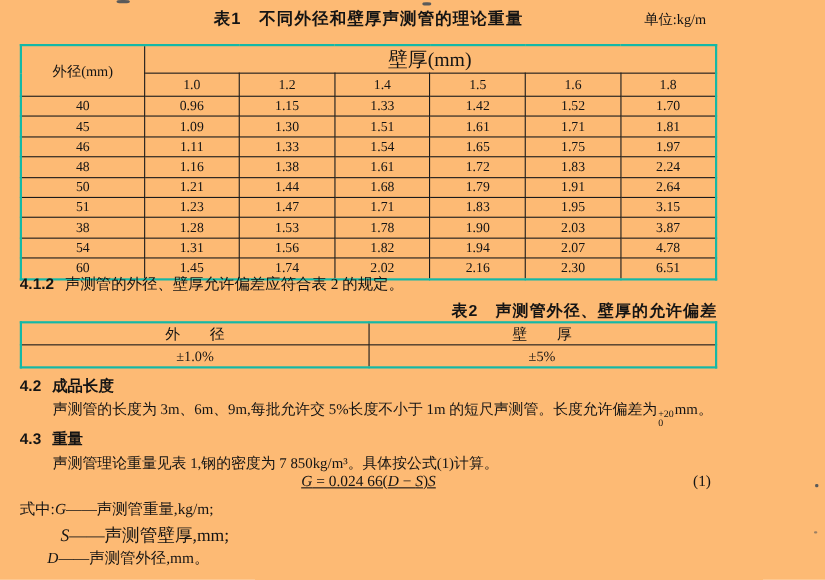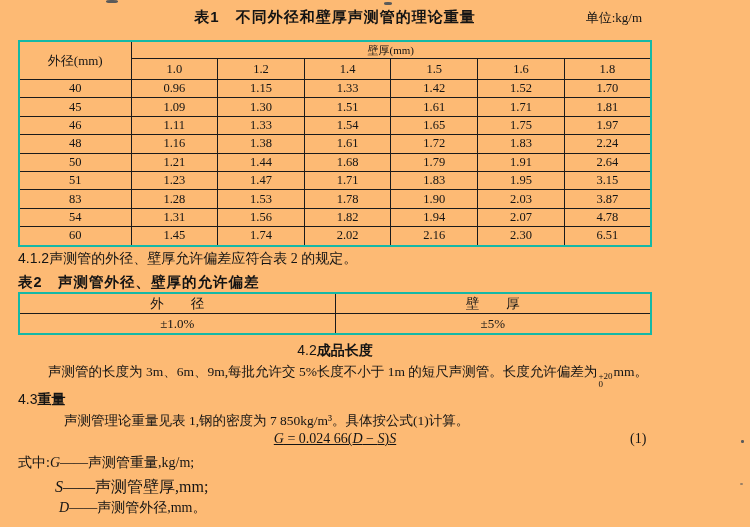--- a/index.html
+++ b/index.html
@@ -23,60 +23,60 @@
   .t1-unit{position:absolute;right:10px;top:1px;font-size:13px;}
 
   
   table{border-collapse:collapse;width:100%;table-layout:fixed;}
   .tbl1{position:absolute;top:40px;}
   .tbl1,.tbl2{border:2px solid #14b8a6;}
   .tbl1 th,.tbl1 td,.tbl2 th,.tbl2 td{
     border:1px solid #1b1b1b;text-align:center;padding:0;
   }
   .tbl1 col.c-od{width:112px;}
-  .th-group{height:16px;font-size:11px;font-weight:normal;}
+  .th-group{height:16px;font-size:18px;font-weight:normal;}
   .th-corner{font-size:13px;font-weight:normal;}
   .th-thick{height:20px;font-size:12.5px;font-weight:normal;}
   .tbl1 td{height:17.4px;font-size:12.5px;}
 
   
   .clause412{top:250px;font-size:14px;}
-  .cl-num{font-family:"Liberation Sans","DejaVu Sans",sans-serif;font-weight:normal;}
+  .cl-num{font-family:"Liberation Sans","DejaVu Sans",sans-serif;font-weight:bold;margin-right:10px;}
 
   
   .t2-title{
-    top:273px;text-align:left;
+    top:273px;text-align:right;
     font-family:"Liberation Sans","DejaVu Sans",sans-serif;
     font-weight:bold;font-size:14.5px;letter-spacing:1px;
   }
   .tbl2{position:absolute;top:292px;}
   .tbl2 th{height:19px;font-size:13.5px;font-weight:normal;}
   .tbl2 td{height:19px;font-size:13px;}
 
   
   .heading{font-family:"Liberation Sans","DejaVu Sans",sans-serif;font-weight:bold;font-size:14px;}
-  .cl42-h{top:342px;text-align:center;}
+  .cl42-h{top:342px;}
   .cl42-b{top:363px;left:48px;width:604px;font-size:13.5px;}
   .cl43-h{top:391px;}
-  .cl43-b{top:412px;left:48px;width:604px;font-size:13.5px;margin-left:16px;}
+  .cl43-b{top:412px;left:48px;width:604px;font-size:13.5px;}
 
   
   .tol{display:inline-flex;flex-direction:column;vertical-align:-3px;
        font-size:9px;line-height:8px;text-align:left;margin:0 1px;}
 
   
   .formula-row{top:431px;height:18px;}
   .formula{position:absolute;left:0;right:0;text-align:center;font-size:14px;text-decoration:underline;}
   .formula .it{font-style:italic;}
   .formula-no{position:absolute;left:612px;top:0;font-size:14px;}
 
   
   .legend1{top:454px;font-size:14px;}
   .legend2{top:477px;left:55px;font-size:16px;}
-  .legend3{top:499px;left:59px;font-size:14px;}
+  .legend3{top:499px;left:43px;font-size:14px;}
   .sym{font-style:italic;}
 
   
   .noise{position:absolute;background:#5a5a5a;border-radius:40%;}
   .n1{left:106px;top:0;width:12px;height:3px;}
   .n2{left:384px;top:2px;width:8px;height:3px;}
   .n3{left:741px;top:440px;width:3px;height:3px;}
   .n4{left:740px;top:483px;width:3px;height:2px;opacity:.6;}
 </style>
 </head>
@@ -167,21 +167,21 @@
       <tr>
         <td>51</td>
         <td>1.23</td>
         <td>1.47</td>
         <td>1.71</td>
         <td>1.83</td>
         <td>1.95</td>
         <td>3.15</td>
       </tr>
       <tr>
-        <td>83</td>
+        <td>38</td>
         <td>1.28</td>
         <td>1.53</td>
         <td>1.78</td>
         <td>1.90</td>
         <td>2.03</td>
         <td>3.87</td>
       </tr>
       <tr>
         <td>54</td>
         <td>1.31</td>

